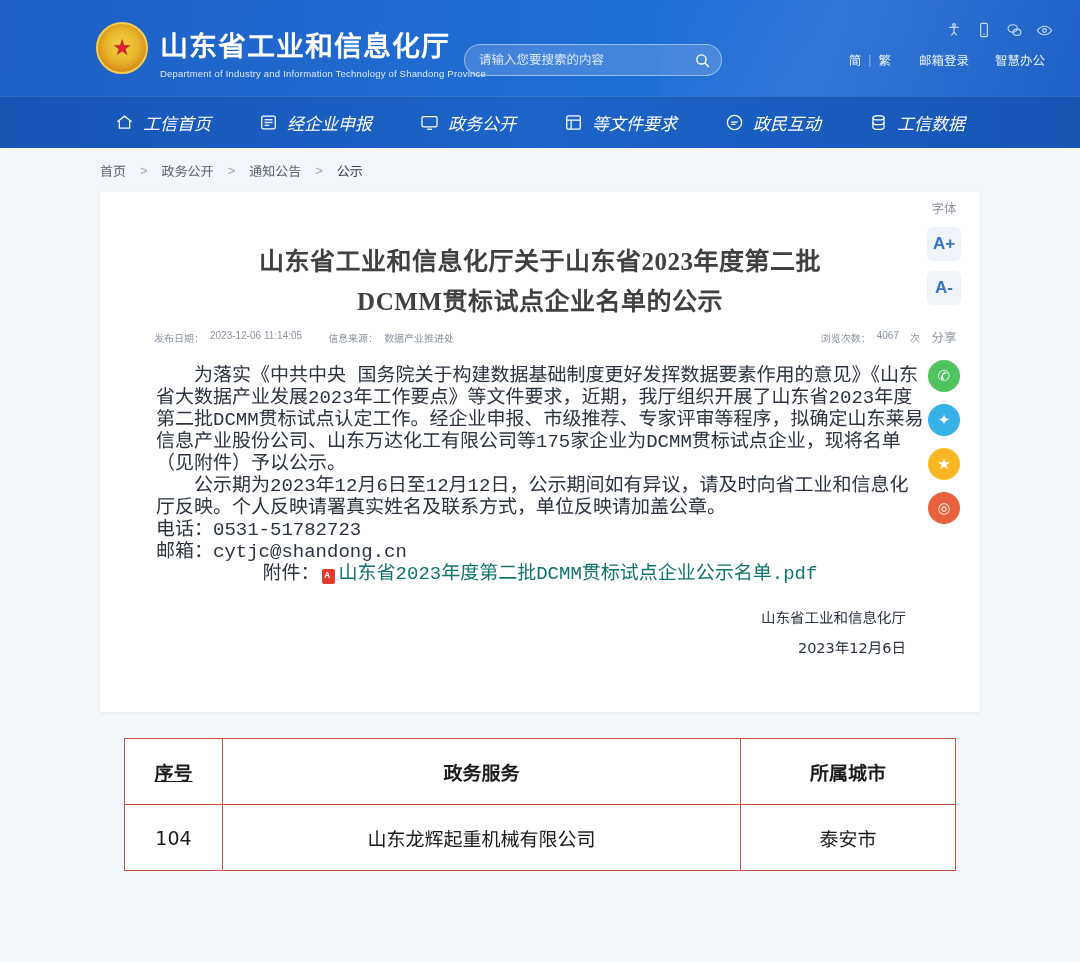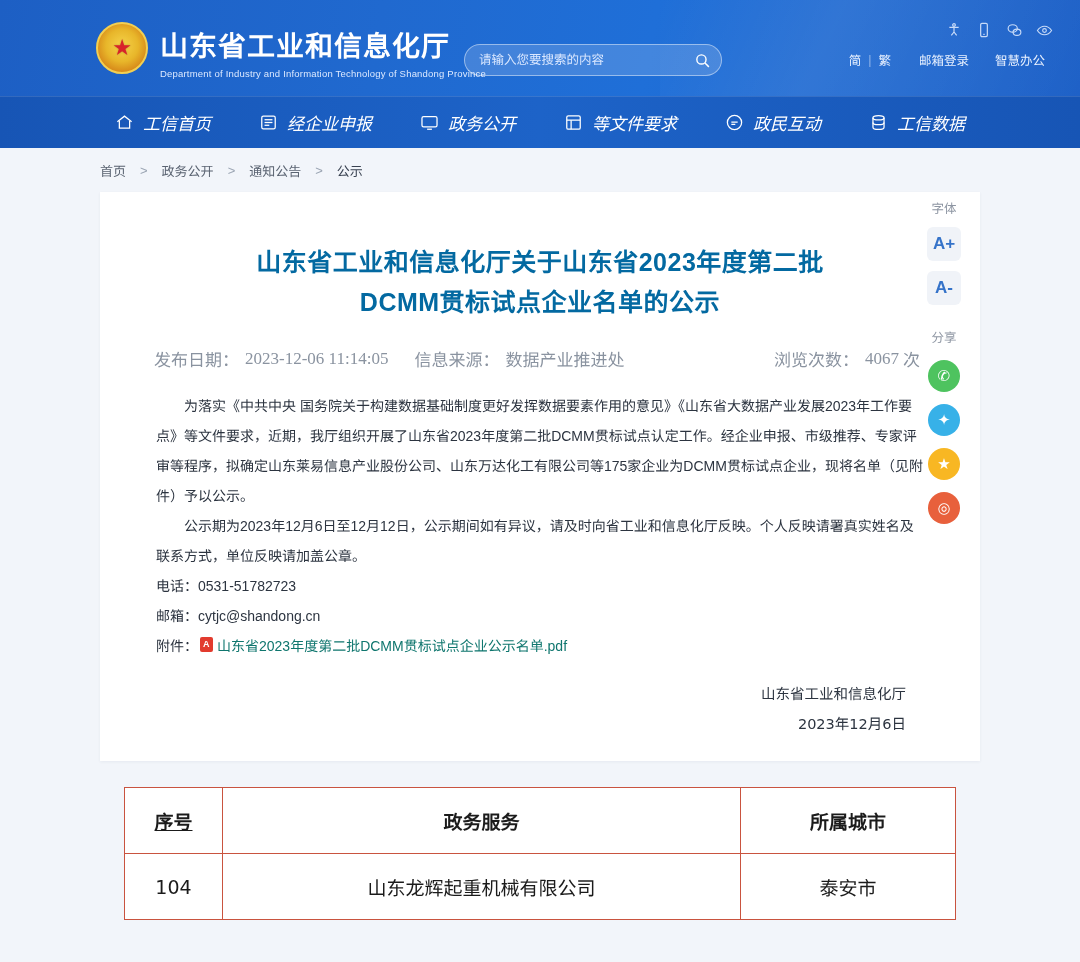--- a/index.html
+++ b/index.html
@@ -112,42 +112,41 @@
     position: relative;
     margin: 0 100px;
     background: #ffffff;
     min-height: 520px;
     padding: 44px 46px 22px 46px;
     box-shadow: 0 1px 3px rgba(30,50,90,0.06);
   }
   .art-title {
     text-align: center;
     font-size: 25px; line-height: 40px; font-weight: bold;
-    color: #0369a1; letter-spacing: 0.5px;
-    font-family: Liberation Sans, sans-serif;
-    margin: 6px 40px 24px 40px;
+    color: #404040; letter-spacing: 0.5px;
+    font-family: Liberation Serif, serif;
+    margin: 6px 40px 8px 40px;
   }
   .meta {
-    display: flex; align-items: center;
-    font-size: 17px; color: #8a93a0;
+    display: flex; align-items: flex-start;
+    font-size: 10px; color: #8a93a0;
     border-bottom: none;
     padding: 0 8px 12px 8px;
-    font-family: Liberation Serif, serif;
   }
   .meta .m-label { margin-right: 6px; }
   .meta .m-val { color: #8a93a0; margin-right: 26px; }
   .meta .spacer { flex: 1; }
   .body-text {
-    font-size: 14px; line-height: 30px; color: #2c3440;
+    font-size: 19px; line-height: 22px; color: #2c3440;
     padding: 8px 10px 0 10px;
-    font-family: Liberation Sans, sans-serif;
+    font-family: Liberation Mono, monospace;
   }
   .body-text p { margin: 0; text-indent: 2em; }
   .body-text p.noindent { text-indent: 0; }
-  .attach-row { display: flex; align-items: flex-start; }
+  .attach-row { display: flex; align-items: flex-start; justify-content: center; }
   .pdf-icon {
     display: inline-block; width: 13px; height: 15px; margin: 6px 4px 0 2px;
     background: #e23b2e; border-radius: 2px; position: relative; flex: none;
   }
   .pdf-icon::after {
     content: "A"; position: absolute; left: 3px; top: 0px;
     color: #fff; font-size: 9px; line-height: 15px; font-weight: bold;
   }
   .attach-link { color: #0f766e; text-decoration: none; }
   .signoff {
@@ -335,21 +334,21 @@
       <div>DCMM贯标试点企业名单的公示</div>
     </div>
 
     <div class="meta">
       <span class="m-label">发布日期：</span>
       <span class="m-val">2023-12-06 11:14:05</span>
       <span class="m-label">信息来源：</span>
       <span class="m-val">数据产业推进处</span>
       <span class="spacer"></span>
       <span class="m-label">浏览次数：</span>
-      <span class="m-val" style="margin-right:4px">4067</span>
+      <span class="m-val" style="margin-right:11px">4067</span>
       <span class="m-label">次</span>
     </div>
 
     <div class="body-text">
       <p>为落实《中共中央 国务院关于构建数据基础制度更好发挥数据要素作用的意见》《山东省大数据产业发展2023年工作要点》等文件要求，近期，我厅组织开展了山东省2023年度第二批DCMM贯标试点认定工作。经企业申报、市级推荐、专家评审等程序，拟确定山东莱易信息产业股份公司、山东万达化工有限公司等175家企业为DCMM贯标试点企业，现将名单（见附件）予以公示。</p>
       <p>公示期为2023年12月6日至12月12日，公示期间如有异议，请及时向省工业和信息化厅反映。个人反映请署真实姓名及联系方式，单位反映请加盖公章。</p>
       <p class="noindent">电话：0531-51782723</p>
       <p class="noindent">邮箱：cytjc@shandong.cn</p>
       <p class="noindent attach-row">
         <span>附件：</span>

